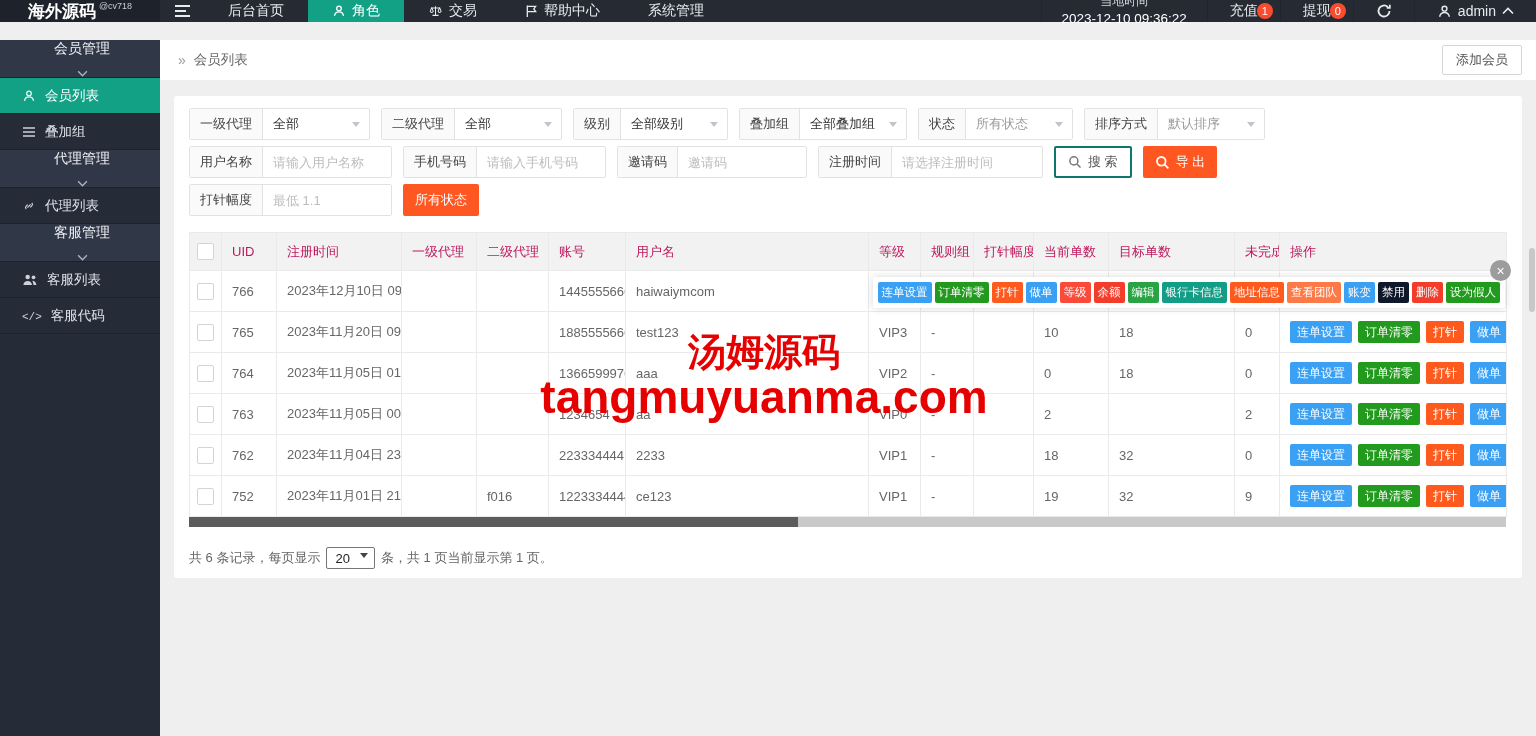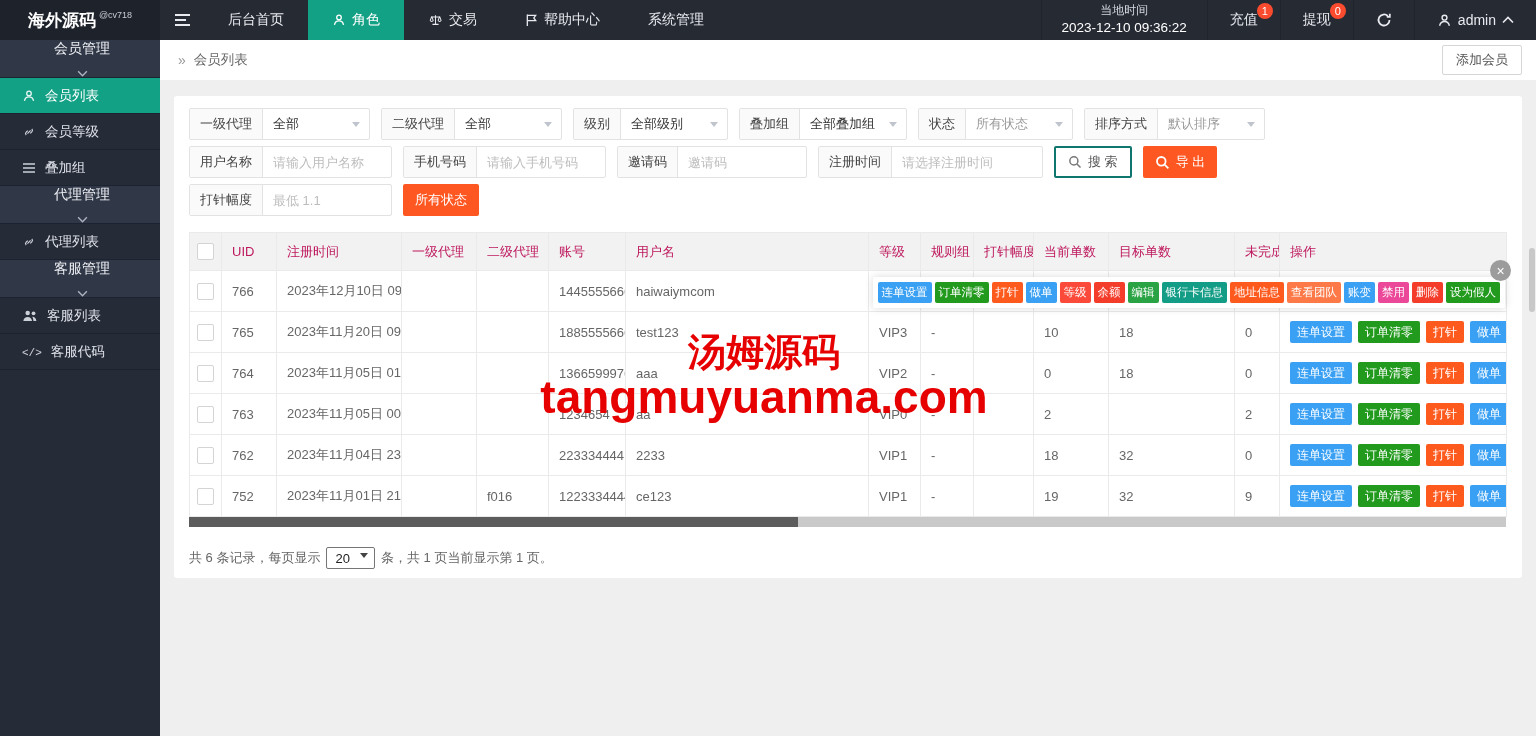--- a/index.html
+++ b/index.html
@@ -3,21 +3,21 @@
 <meta charset="utf-8">
 <style>
   :root{
     --accent:#13a185; --orange:#ff5722; --badge:#fb4b2f; --wm:#e60000;
   }
   *{box-sizing:border-box; margin:0; padding:0;}
   html,body{width:1536px;height:736px;overflow:hidden;}
   body{font-family:"Liberation Sans","DejaVu Sans",sans-serif;background:#efefef;font-size:13px;color:#333;position:relative;}
   .icon svg{display:block;}
   
-  .topbar{position:absolute;top:0;left:0;right:0;height:40px;background:#262a33;display:flex;align-items:stretch;color:#e8eaef;z-index:30;}
+  .topbar{position:absolute;top:0;left:0;right:0;height:22px;background:#262a33;display:flex;align-items:stretch;color:#e8eaef;z-index:30;}
   .logo{width:160px;background:#1e222b;display:flex;align-items:center;justify-content:center;font-weight:bold;font-size:17px;color:#fff;flex:none;}
   .logo sup{font-size:9px;font-weight:normal;color:#c7ccd6;margin-left:3px;position:relative;top:-5px;}
   .nav-toggle{width:44px;display:flex;align-items:center;justify-content:center;cursor:pointer;}
   #nav-menu{display:flex;align-items:stretch;}
   .nav-item{padding:0 24px;display:flex;align-items:center;gap:6px;font-size:14px;cursor:pointer;white-space:nowrap;}
   .nav-item.active{background:var(--accent);color:#fff;}
   .topbar-right{margin-left:auto;display:flex;align-items:stretch;}
   .time-block{padding:0 20px;display:flex;flex-direction:column;justify-content:center;text-align:center;line-height:1.4;border-left:1px solid #20242c;}
   .time-label{font-size:12px;color:#d4d8df;}
   .time-value{font-size:13.5px;color:#fff;}
@@ -177,30 +177,20 @@
       </span>
     </div>
     <div class="side-item active" data-name="sidebar-item-member-list">
       <span class="icon" data-name="person-icon">
         <svg width="14" height="14" viewBox="0 0 16 16" fill="none" stroke="currentColor" stroke-width="1.5">
           <circle cx="8" cy="5" r="2.6"></circle>
           <path d="M2.8 13.6c.6-3 2.6-4.5 5.2-4.5s4.6 1.5 5.2 4.5"></path>
         </svg>
       </span>
       <span data-name="sidebar-item-label">会员列表</span>
-    </div>
-    <div class="side-item" data-name="sidebar-item-member-level">
-      <span class="icon" data-name="link-icon">
-        <svg width="14" height="14" viewBox="0 0 16 16" fill="none" stroke="currentColor" stroke-width="1.4">
-          <path d="M6.2 9.8l3.6-3.6"></path>
-          <path d="M4.8 11.4a2.3 2.3 0 0 1 0-3.2l1.8-1.8"></path>
-          <path d="M11.2 4.6a2.3 2.3 0 0 1 0 3.2l-1.8 1.8"></path>
-        </svg>
-      </span>
-      <span data-name="sidebar-item-label">会员等级</span>
     </div>
     <div class="side-item" data-name="sidebar-item-stack-group">
       <span class="icon" data-name="list-icon">
         <svg width="14" height="12" viewBox="0 0 14 12" fill="none" stroke="currentColor" stroke-width="1.5">
           <path d="M1 2h12M1 6h12M1 10h12"></path>
         </svg>
       </span>
       <span data-name="sidebar-item-label">叠加组</span>
     </div>
     <div class="side-header" data-name="sidebar-section-agent-mgmt">
@@ -499,21 +489,21 @@
           <span class="pbtn" data-name="popup-action-clear-orders" style="background: rgb(33, 154, 29);">订单清零</span>
           <span class="pbtn" data-name="popup-action-inject" style="background: rgb(255, 90, 30);">打针</span>
           <span class="pbtn" data-name="popup-action-make-order" style="background: rgb(58, 160, 243);">做单</span>
           <span class="pbtn" data-name="popup-action-level" style="background: rgb(251, 74, 58);">等级</span>
           <span class="pbtn" data-name="popup-action-balance" style="background: rgb(244, 60, 42);">余额</span>
           <span class="pbtn" data-name="popup-action-edit" style="background: rgb(42, 163, 69);">编辑</span>
           <span class="pbtn" data-name="popup-action-bank-card-info" style="background: rgb(20, 157, 134);">银行卡信息</span>
           <span class="pbtn" data-name="popup-action-address-info" style="background: rgb(255, 90, 30);">地址信息</span>
           <span class="pbtn" data-name="popup-action-view-team" style="background: rgb(253, 122, 72);">查看团队</span>
           <span class="pbtn" data-name="popup-action-balance-change" style="background: rgb(58, 160, 243);">账变</span>
-          <span class="pbtn" data-name="popup-action-disable" style="background: #ec4899;">禁用</span>
+          <span class="pbtn" data-name="popup-action-disable" style="background: #0f172a;">禁用</span>
           <span class="pbtn" data-name="popup-action-delete" style="background: rgb(244, 60, 42);">删除</span>
           <span class="pbtn" data-name="popup-action-set-fake-user" style="background: rgb(33, 154, 29);">设为假人</span>
         </div>
       <div class="popup-close" data-name="popup-close-button">
           <span data-name="close-icon">×</span>
         </div>
       <div class="hscroll" data-name="horizontal-scrollbar">
         <div class="hscroll-thumb" data-name="horizontal-scrollbar-thumb"></div>
       </div>
     </div>

